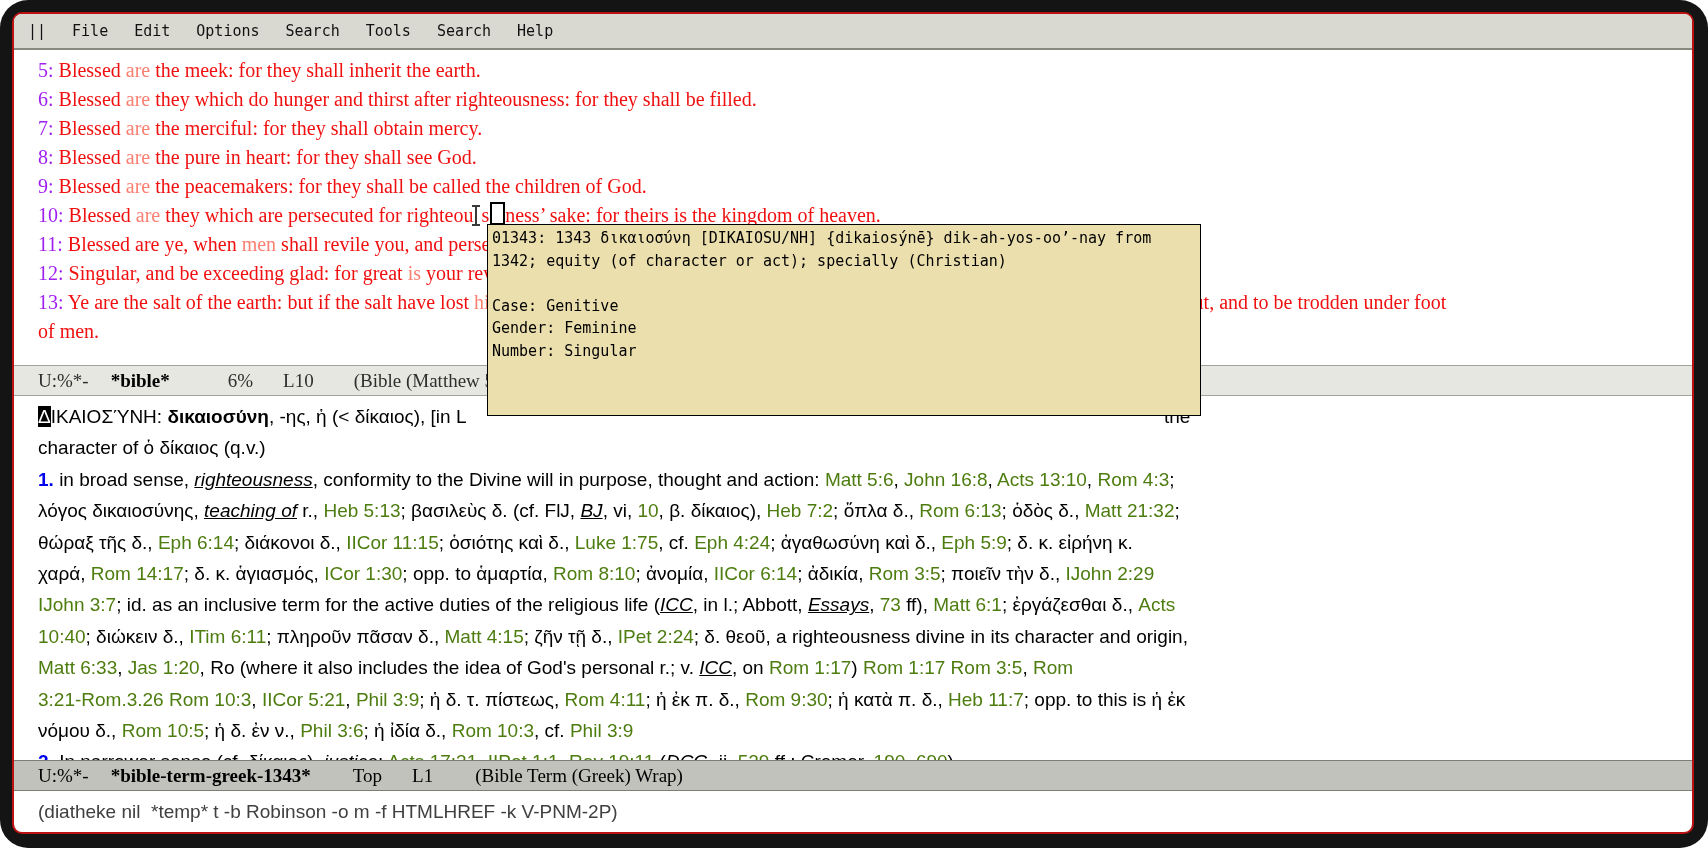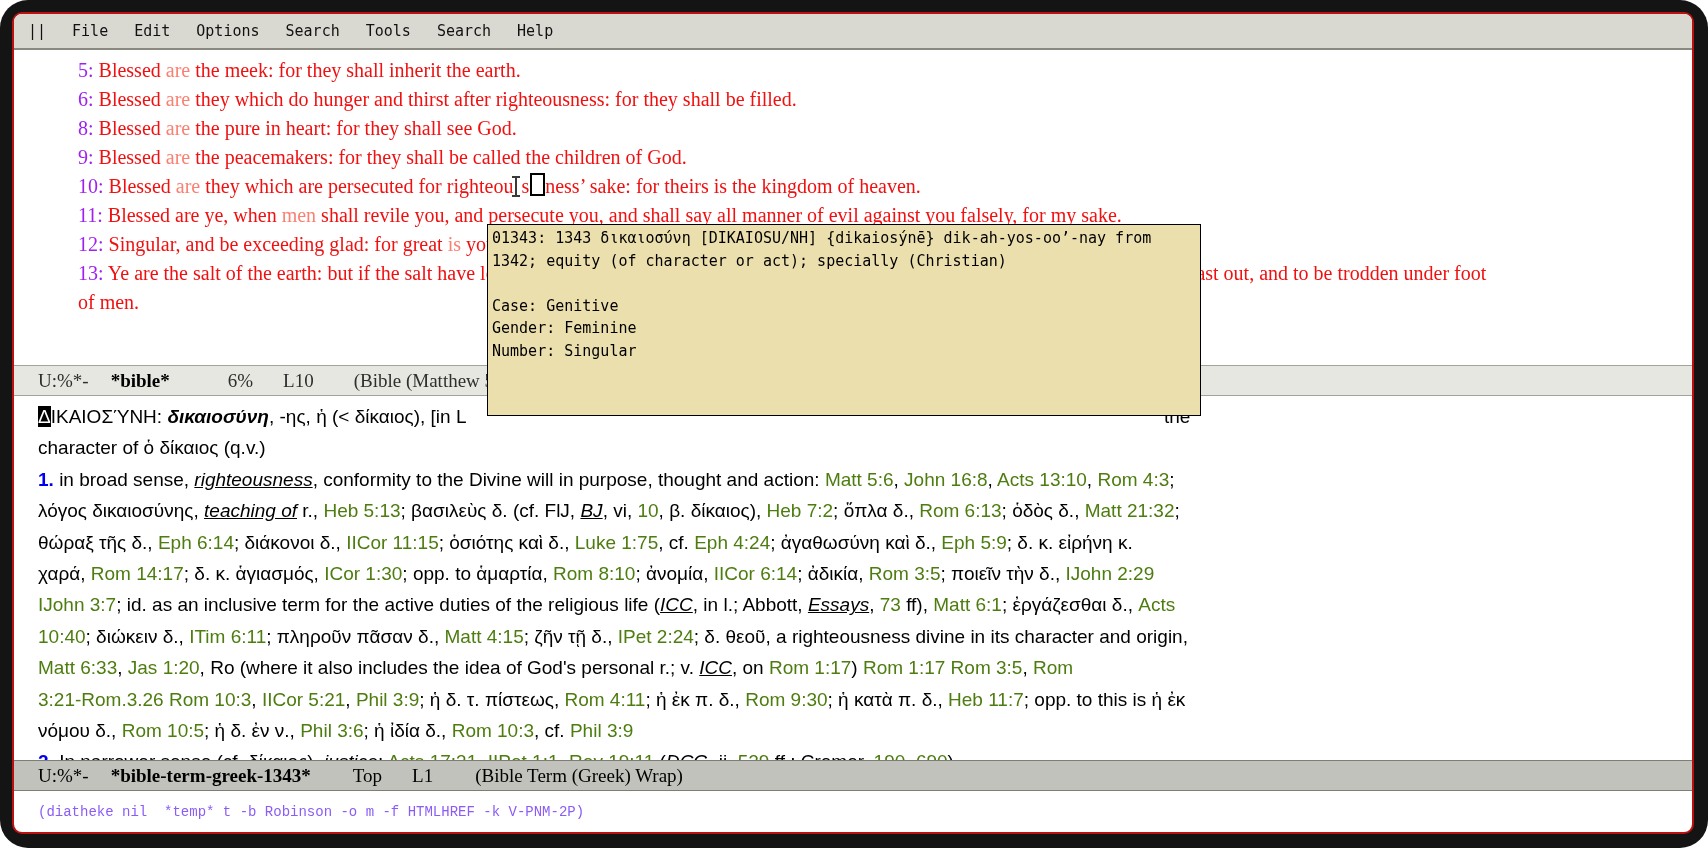--- a/index.html
+++ b/index.html
@@ -10,48 +10,48 @@
           border:2px solid #bb1111;border-radius:10px;background:#fff;
           overflow:hidden;display:flex;flex-direction:column;}
   
   .menubar{height:34px;flex:0 0 34px;background:#d9d8d1;border-bottom:2px solid #8a897f;
            display:flex;align-items:center;gap:26px;padding:0 14px;
            font-family:"DejaVu Sans Mono",monospace;font-size:15px;color:#111;}
   .menuitem{cursor:default;}
   
   .buf{background:#fff;overflow:hidden;}
   .bible{flex:0 0 309px;padding:6px 0 0 24px;font-family:"Liberation Serif",serif;
-         font-size:20px;line-height:29px;margin-left:40px;}
+         font-size:20px;line-height:29px;}
   .vline{white-space:pre;}
   
   .modeline{flex:0 0 29px;display:flex;align-items:center;padding:0 0 0 24px;
             font-family:"Liberation Serif",serif;font-size:19px;white-space:pre;}
   .ml1{background:#e7e7e2;color:#2e2e2e;border-top:1px solid #a3a39b;border-bottom:1px solid #a3a39b;}
   .ml2{background:#c2c2bd;color:#000;border-top:1px solid #7e7e76;border-bottom:1px solid #7e7e76;}
   .mlbuf{font-weight:bold;color:#000;}
   .ml1 .mlprefix{margin-right:22px}.ml1 .mlbuf{margin-right:58px}
   .ml1 .mlpct{margin-right:30px}.ml1 .mlline{margin-right:40px}
   .ml2 .mlprefix{margin-right:22px}.ml2 .mlbuf{margin-right:42px}
   .ml2 .mlpct{margin-right:30px}.ml2 .mlline{margin-right:42px}
   
   .lex{flex:1 1 auto;padding:5px 0 0 24px;font-family:"Liberation Sans",sans-serif;
        font-size:19px;line-height:31.4px;color:#000;}
   .lexline{white-space:pre;position:relative;}
   
   .echo{flex:0 0 41px;display:flex;align-items:center;padding-left:24px;
-        font-family:Liberation Mono, monospace;font-size:14px;color:#8b5cf6;white-space:pre;}
+        font-family:Liberation Sans, sans-serif;font-size:19px;color:#404040;white-space:pre;}
   
   .c-vn{color:#a020f0;}
   .c-r{color:#f01010;}
   .c-s{color:#fa8072;}
   .c-n{color:#000;}
   .c-b{color:#4d7c0f;}
   .c-bb{color:#0000ee;font-weight:bold;}
   .c-iu{font-style:italic;text-decoration:underline;}
-  .c-bold{font-weight:bold;font-style:italic;}
+  .c-bold{font-weight:bold;}
   .c-blk{background:#000;color:#fff;}
   .c-abs{position:absolute;top:0;}
   .c-cur{display:inline-block;width:11px;height:19px;border:2px solid #000;
          vertical-align:-3px;margin-left:1px;}
   .c-ibeam{display:inline-block;position:relative;width:3px;height:21px;
            vertical-align:-4px;border-left:2px solid #3a3a3a;margin:0 1px 0 2px;}
   .c-ibeam::before,.c-ibeam::after{content:"";position:absolute;left:-5px;width:8px;
            height:2px;background:#3a3a3a;}
   .c-ibeam::before{top:0}.c-ibeam::after{bottom:0}
   
@@ -73,20 +73,21 @@
         <span class="menuitem">Options</span>
         <span class="menuitem">Search</span>
         <span class="menuitem">Tools</span>
         <span class="menuitem">Search</span>
         <span class="menuitem">Help</span>
       </div>
 
     <div class="buf bible" id="bible">
         <div class="vline"><span class="c-vn">5:</span><span class="c-r"> Blessed </span><span class="c-s">are</span><span class="c-r"> the meek: for they shall inherit the earth.</span></div>
         <div class="vline"><span class="c-vn">6:</span><span class="c-r"> Blessed </span><span class="c-s">are</span><span class="c-r"> they which do hunger and thirst after righteousness: for they shall be filled.</span></div>
+        <div class="vline"><span class="c-vn">7:</span><span class="c-r"> Blessed </span><span class="c-s">are</span><span class="c-r"> the merciful: for they shall obtain mercy.</span></div>
         <div class="vline"><span class="c-vn">8:</span><span class="c-r"> Blessed </span><span class="c-s">are</span><span class="c-r"> the pure in heart: for they shall see God.</span></div>
         <div class="vline"><span class="c-vn">9:</span><span class="c-r"> Blessed </span><span class="c-s">are</span><span class="c-r"> the peacemakers: for they shall be called the children of God.</span></div>
         <div class="vline"><span class="c-vn">10:</span><span class="c-r"> Blessed </span><span class="c-s">are</span><span class="c-r"> they which are persecuted for righteou</span><span class="c-ibeam"></span><span class="c-r">s</span><span class="c-cur"></span><span class="c-r">ness’ sake: for theirs is the kingdom of heaven.</span></div>
         <div class="vline"><span class="c-vn">11:</span><span class="c-r"> Blessed are ye, when </span><span class="c-s">men</span><span class="c-r"> shall revile you, and persecute you, and shall say all manner of evil against you falsely, for my sake.</span></div>
         <div class="vline"><span class="c-vn">12:</span><span class="c-r"> Singular, and be exceeding glad: for great </span><span class="c-s">is</span><span class="c-r"> your reward in heaven: for so persecuted they the prophets which were before you.</span></div>
         <div class="vline"><span class="c-vn">13:</span><span class="c-r"> Ye are the salt of the earth: but if the salt have lost </span><span class="c-s">his</span><span class="c-r"> savour, wherewith shall it be salted? it is thenceforth good for nothing, but to be cast out, and to be trodden under foot</span></div>
         <div class="vline"><span class="c-r">of men.</span></div>
       </div>
 
     <div class="modeline ml1">

